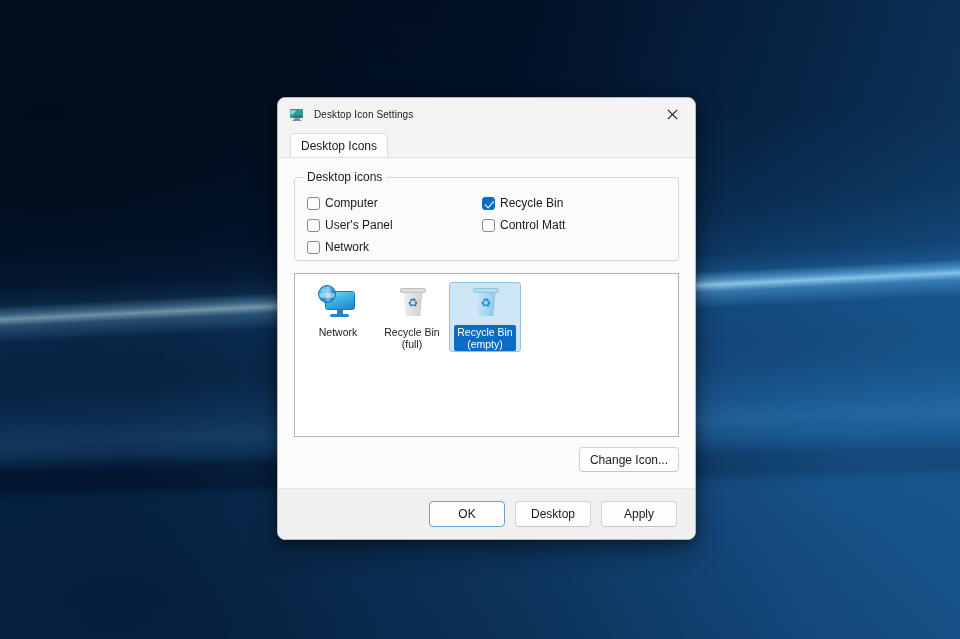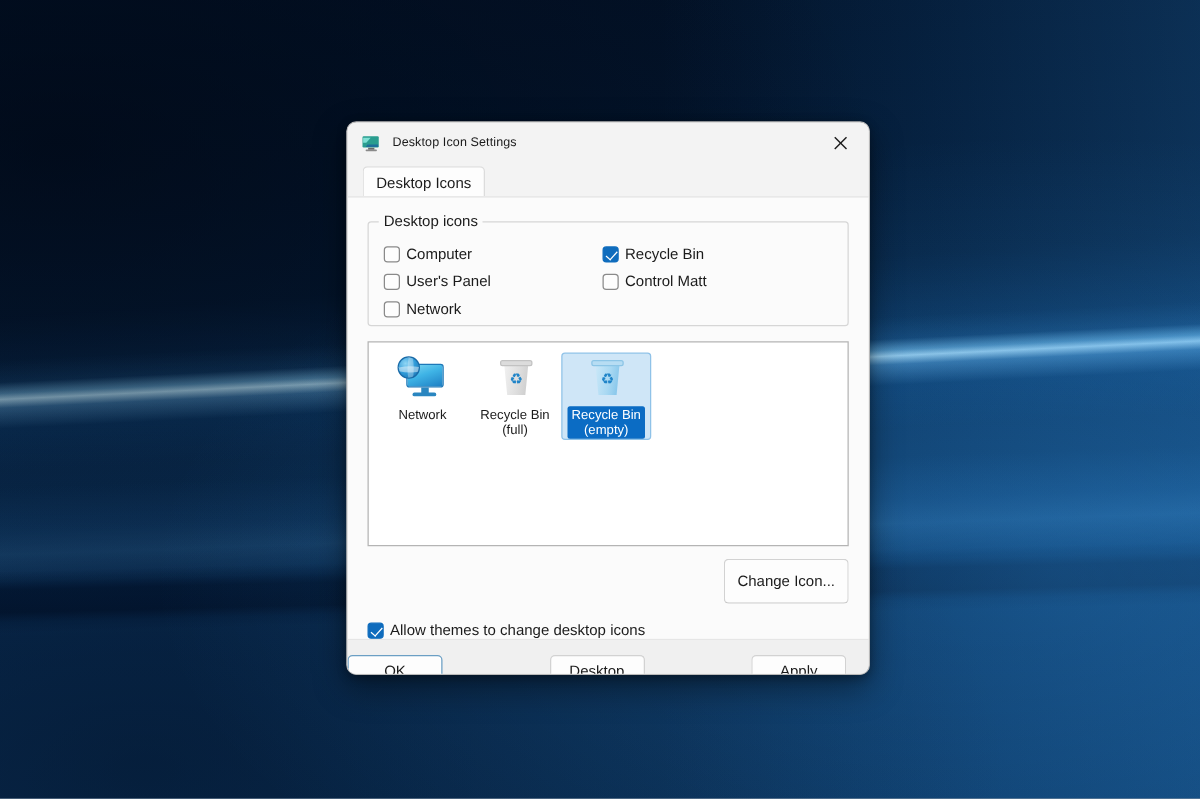--- a/index.html
+++ b/index.html
@@ -256,21 +256,21 @@
   }
 
   
   .mid-buttons {
     margin-top: 10px;
     display: flex;
     justify-content: flex-end;
     gap: 10px;
   }
   .btn {
-    height: 36px;
+    height: 25px;
     min-width: 88px;
     padding: 0 10px;
     font-size: 12px;
     color: #1b1b1b;
     background: #fdfdfd;
     border: 1px solid #d2d2d2;
     border-bottom-color: #c6c6c6;
     border-radius: 4px;
     display: inline-flex; align-items: center; justify-content: center;
     white-space: nowrap;
@@ -279,21 +279,21 @@
     margin-top: 14px;
     display: flex; align-items: center;
   }
 
   
   .footer {
     flex: 0 0 auto;
     height: 51px;
     background: #f0f0f0;
     border-top: 1px solid #e6e6e6;
-    display: flex; align-items: center; justify-content: space-between;
+    display: flex; align-items: center; justify-content: flex-end;
     padding-right: 18px;
     gap: 10px;
   }
   .btn-footer { min-width: 76px; height: 26px; }
   .btn-default {
     border: 1px solid #6b9fc4;
     box-shadow: inset 0 0 0 1px #ffffff;
   }
 
   
@@ -491,24 +491,20 @@
           <div class="icon-label">Recycle Bin
 (empty)</div>
         </div>
 
       </div>
 
       <div class="mid-buttons">
         <div class="btn">Change Icon...</div>
       </div>
 
-      <div class="allow-row">
-        <span class="cbox checked"></span>
-        <span class="cb-label">Allow themes to change desktop icons</span>
-      </div>
 
     </div>
 
     <div class="footer">
       <div class="btn btn-footer btn-default">OK</div>
       <div class="btn btn-footer">Desktop</div>
       <div class="btn btn-footer">Apply</div>
     </div>
 
   </div>

